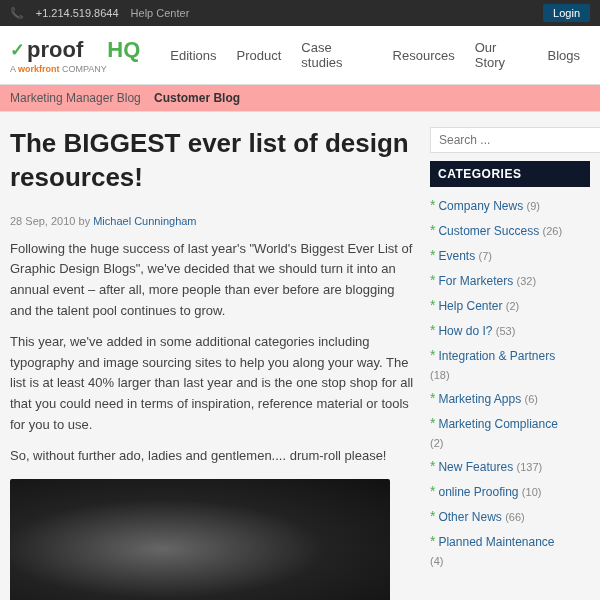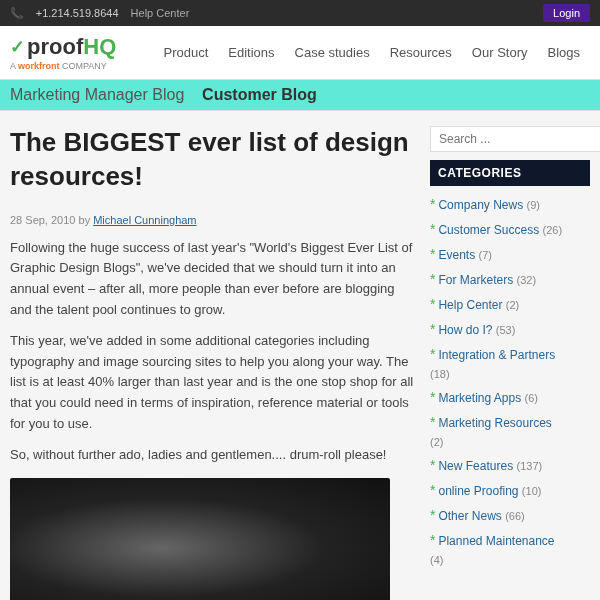--- a/index.html
+++ b/index.html
@@ -1,37 +1,37 @@
 <!DOCTYPE html>
 <html><head>
   <meta charset="utf-8">
   <style>
     * { margin: 0; padding: 0; box-sizing: border-box; }
     body { font-family: Arial, sans-serif; font-size: 13px; color: #333; background: #f5f5f5; width: 600px; overflow-x: hidden; }
 
     
     .top-bar { background: #2c2c2c; color: #aaa; font-size: 11px; padding: 4px 10px; display: flex; align-items: center; gap: 12px; }
     .top-bar .phone { color: #ccc; }
-    .top-bar .login-btn { margin-left: auto; background: #4c1d95; color: #fff; border: none; padding: 3px 10px; font-size: 11px; cursor: pointer; border-radius: 2px; }
+    .top-bar .login-btn { margin-left: auto; background: #0c4a6e; color: #fff; border: none; padding: 3px 10px; font-size: 11px; cursor: pointer; border-radius: 2px; }
 
     
     .header { background: #fff; padding: 8px 10px; display: flex; align-items: center; border-bottom: 1px solid #ddd; }
     .logo-area { display: flex; flex-direction: column; margin-right: 20px; min-width: 120px; }
     .logo-proof { display: flex; align-items: center; }
     .logo-check { color: #4caf50; font-size: 18px; font-weight: bold; margin-right: 2px; }
-    .logo-hq { color: #4caf50; font-size: 22px; font-weight: bold; }
+    .logo-hq { color: #4caf50; font-size: 22px; font-weight: bold; padding-left: 24px; }
     .logo-sub { font-size: 9px; color: #888; margin-top: 1px; }
     .logo-sub span { color: #e87722; font-weight: bold; }
 
     
     nav { display: flex; align-items: center; gap: 0; flex: 1; justify-content: flex-end; }
     nav a { color: #555; text-decoration: none; font-size: 13px; padding: 6px 10px; display: block; }
 
     
-    .breadcrumb { background: #5eead4; padding: 6px 10px; border-bottom: 1px solid #ddd; font-size: 16px; color: #666; }
+    .breadcrumb { background: #fca5a5; padding: 6px 10px; border-bottom: 1px solid #ddd; font-size: 12px; color: #666; }
     .breadcrumb a { color: #555; text-decoration: none; }
     .breadcrumb .current { color: #333; font-weight: bold; }
 
     
     .content-wrapper { display: flex; gap: 0; padding: 15px 10px; }
 
     
     .main-content { flex: 1; min-width: 0; padding-right: 15px; }
     .article-title { font-size: 26px; font-weight: bold; color: #222; margin-bottom: 20px; line-height: 1.3; }
     .article-meta { font-size: 11px; color: #888; margin-bottom: 12px; }
@@ -66,43 +66,43 @@
     <div class="logo-proof">
       <span class="logo-check">✓</span>
       <span style="font-size:22px; font-weight:bold; color:#333;">proof</span>
       <span class="logo-hq">HQ</span>
     </div>
     <div class="logo-sub">
       A <span>workfront</span> COMPANY
     </div>
   </div>
   <nav>
+    <a>Editions</a>
     <a>Product</a>
-    <a>Editions</a>
     <a>Case studies</a>
     <a>Resources</a>
     <a>Our Story</a>
     <a>Blogs</a>
   </nav>
 </div>
 
 <div class="breadcrumb">
   <a>Marketing Manager Blog</a>
   &nbsp;&nbsp;
   <span class="current">Customer Blog</span>
 </div>
 
 <div class="content-wrapper">
 
   <div class="main-content">
     <h1 class="article-title">The BIGGEST ever list of design resources!</h1>
     <div class="article-meta">
       <span>28 Sep, 2010</span>
       <span>by</span>
-      <a style="color:#2a6496;text-decoration:underline;">Michael Cunningham</a>
+      <a style="color:#2a6496;">Michael Cunningham</a>
     </div>
     <div class="article-body">
       <p>Following the huge success of last year's "World's Biggest Ever List of Graphic Design Blogs", we've decided that we should turn it into an annual event – after all, more people than ever before are blogging and the talent pool continues to grow.</p>
       <p>This year, we've added in some additional categories including typography and image sourcing sites to help you along your way. The list is at least 40% larger than last year and is the one stop shop for all that you could need in terms of inspiration, reference material or tools for you to use.</p>
       <p>So, without further ado, ladies and gentlemen.... drum-roll please!</p>
     </div>
 
     <div class="article-image">
       <div class="article-image-inner"></div>
     </div>
@@ -119,21 +119,21 @@
 
     <ul class="category-list">
       <li><span class="cat-bullet">*</span><a style="color: rgb(42, 100, 150); text-decoration: none; cursor: pointer;">Company News</a> <span class="count">(9)</span></li>
       <li><span class="cat-bullet">*</span><a style="color: rgb(42, 100, 150); text-decoration: none; cursor: pointer;">Customer Success</a> <span class="count">(26)</span></li>
       <li><span class="cat-bullet">*</span><a style="color: rgb(42, 100, 150); text-decoration: none; cursor: pointer;">Events</a> <span class="count">(7)</span></li>
       <li><span class="cat-bullet">*</span><a style="color: rgb(42, 100, 150); text-decoration: none; cursor: pointer;">For Marketers</a> <span class="count">(32)</span></li>
       <li><span class="cat-bullet">*</span><a style="color: rgb(42, 100, 150); text-decoration: none; cursor: pointer;">Help Center</a> <span class="count">(2)</span></li>
       <li><span class="cat-bullet">*</span><a style="color: rgb(42, 100, 150); text-decoration: none; cursor: pointer;">How do I?</a> <span class="count">(53)</span></li>
       <li><span class="cat-bullet">*</span><a style="color: rgb(42, 100, 150); text-decoration: none; cursor: pointer;">Integration &amp; Partners</a><br><span class="count">(18)</span></li>
       <li><span class="cat-bullet">*</span><a style="color: rgb(42, 100, 150); text-decoration: none; cursor: pointer;">Marketing Apps</a> <span class="count">(6)</span></li>
-      <li><span class="cat-bullet">*</span><a style="color: rgb(42, 100, 150); text-decoration: none; cursor: pointer;">Marketing Resources</a><br><span class="count">(2)</span></li>
+      <li><span class="cat-bullet">*</span><a style="color: rgb(42, 100, 150); text-decoration: none; cursor: pointer;">Marketing Compliance</a><br><span class="count">(2)</span></li>
       <li><span class="cat-bullet">*</span><a style="color: rgb(42, 100, 150); text-decoration: none; cursor: pointer;">New Features</a> <span class="count">(137)</span></li>
       <li><span class="cat-bullet">*</span><a style="color: rgb(42, 100, 150); text-decoration: none; cursor: pointer;">online Proofing</a> <span class="count">(10)</span></li>
       <li><span class="cat-bullet">*</span><a style="color: rgb(42, 100, 150); text-decoration: none; cursor: pointer;">Other News</a> <span class="count">(66)</span></li>
       <li><span class="cat-bullet">*</span><a style="color: rgb(42, 100, 150); text-decoration: none; cursor: pointer;">Planned Maintenance</a><br><span class="count">(4)</span></li>
       <li> </li>
 
     </ul>
   </div>
 </div>
 

